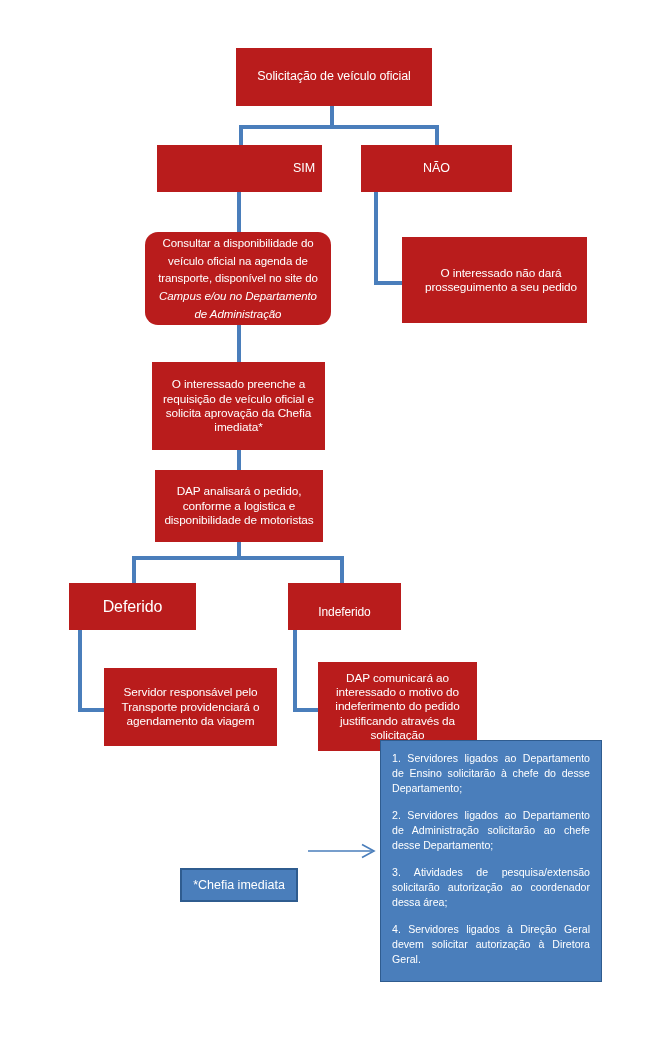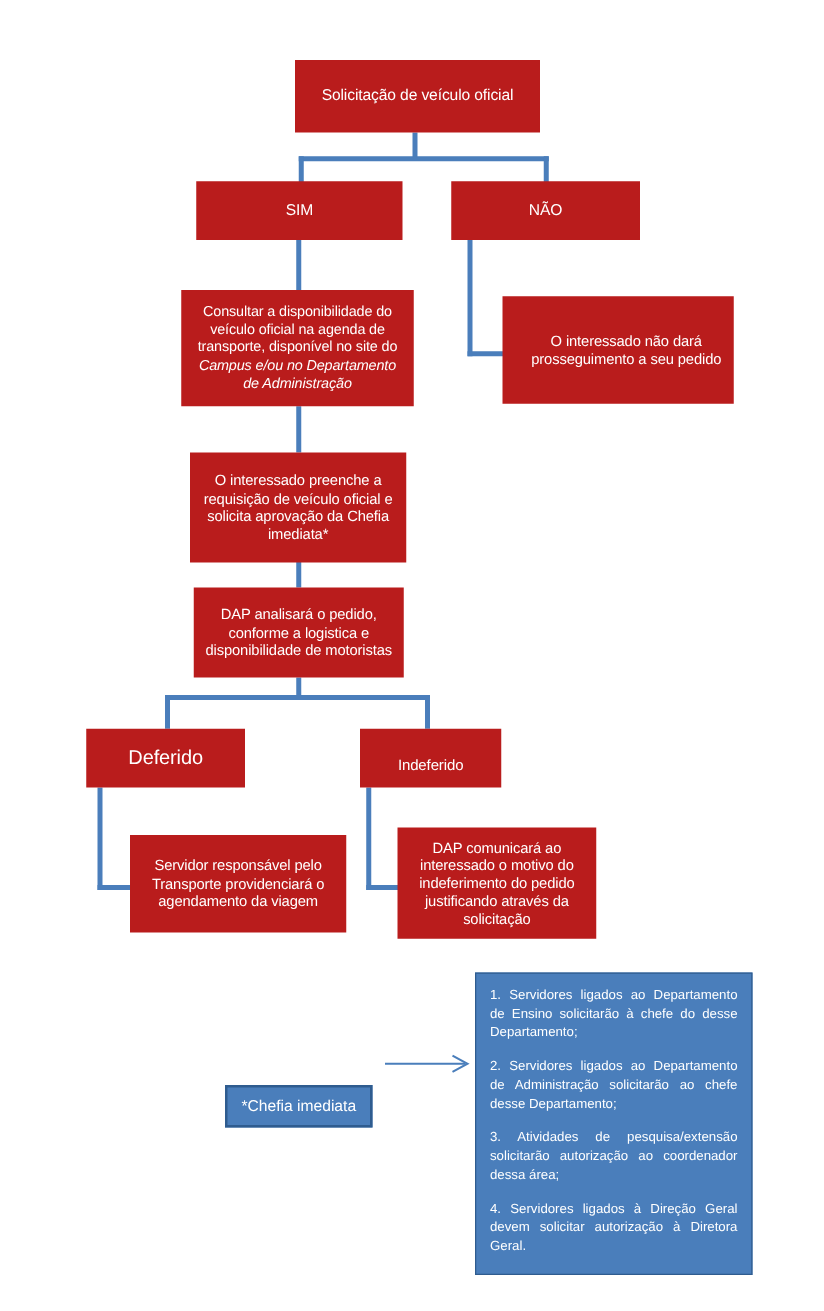--- a/index.html
+++ b/index.html
@@ -115,29 +115,29 @@
 
   <svg class="arrow-svg" style="left:308px; top:841px;" width="72" height="20" viewBox="0 0 72 20">
     <line x1="0" y1="10" x2="64" y2="10" stroke="#4a7ebb" stroke-width="1.6"></line>
     <polyline points="54,3.5 66,10 54,16.5" fill="none" stroke="#4a7ebb" stroke-width="1.6"></polyline>
   </svg>
 
   <div class="node" style="left:236px; top:48px; width:196px; height:58px; font-size:12.5px;">
     <span>Solicitação de veículo oficial</span>
   </div>
 
-  <div class="node" style="left:157px; top:145px; width:165px; height:47px; font-size:12.5px;">
+  <div class="node" style="left:157px; top:145px; width:165px; height:47px; font-size:12.5px;text-align:right;">
     <span>SIM</span>
   </div>
 
   <div class="node" style="left:361px; top:145px; width:151px; height:47px; font-size:12.5px;">
     <span>NÃO</span>
   </div>
 
-  <div class="node" style="left:145px; top:232px; width:186px; height:93px; font-size:11.5px; flex-direction:column; justify-content:center;">
+  <div class="node" style="left:145px; top:232px; width:186px; height:93px; font-size:11.5px; flex-direction:column; justify-content:space-between;border-radius:13px;">
     <span>Consultar a disponibilidade  do</span>
     <span>veículo oficial na agenda de</span>
     <span>transporte, disponível no site do</span>
     <span style="font-style:italic;">Campus e/ou  no Departamento</span>
     <span style="font-style:italic;">de Administração</span>
   </div>
 
   <div class="node" style="left:402px; top:237px; width:185px; height:86px; font-size:11.8px;padding-left:20px;">
     <span>O interessado não dará prosseguimento a seu pedido</span>
   </div>
@@ -163,20 +163,20 @@
   </div>
 
   <div class="node" style="left:104px; top:668px; width:173px; height:78px; font-size:11.8px;">
     <span>Servidor responsável pelo Transporte providenciará o agendamento da viagem</span>
   </div>
 
   <div class="note-box" style="left:180px; top:868px; width:118px; height:34px; font-size:12.5px;">
     <span>*Chefia imediata</span>
   </div>
 
-  <div class="legend-box" style="left:380px; top:778px; width:222px; height:242px; font-size:10.6px;">
+  <div class="legend-box" style="left:380px; top:740px; width:222px; height:242px; font-size:10.6px;">
     <p>1. Servidores ligados ao Departamento de Ensino solicitarão à chefe do desse Departamento;</p>
     <p>2. Servidores ligados ao Departamento de Administração solicitarão ao chefe desse Departamento;</p>
     <p>3. Atividades de pesquisa/extensão solicitarão autorização ao coordenador dessa área;</p>
     <p>4. Servidores ligados à Direção Geral devem solicitar autorização à Diretora Geral.</p>
   </div>
 
 </div>
 
 </body></html>

